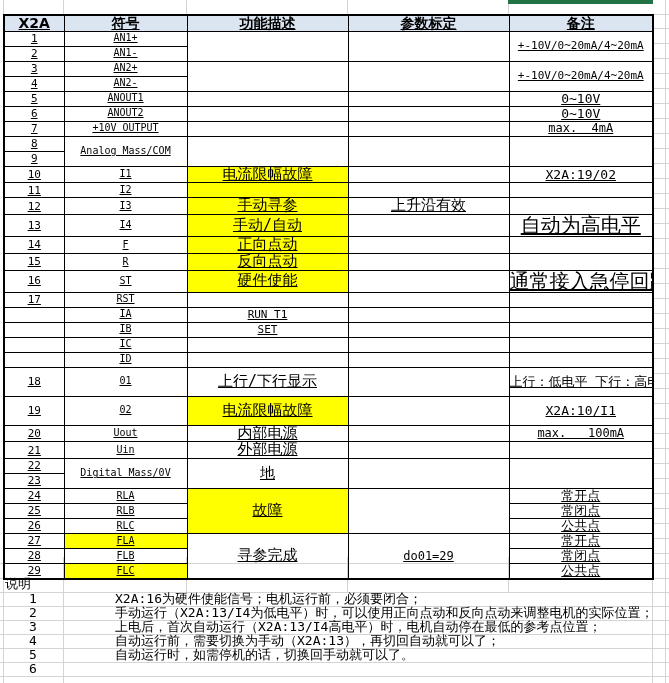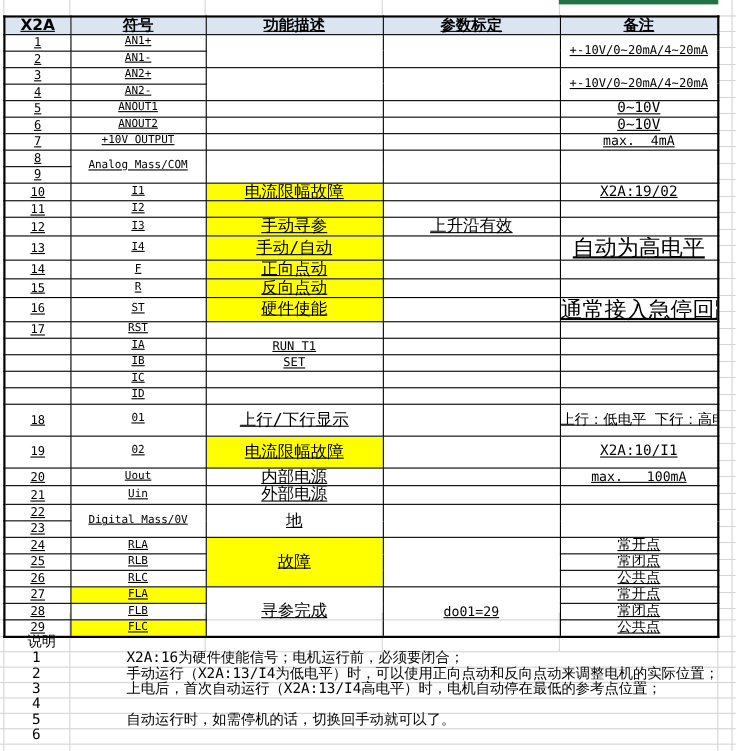--- a/index.html
+++ b/index.html
@@ -27,21 +27,21 @@
   td.pr.lat{font-size:12px;}
   td.r{font-size:20px;}
   td.r.s13{font-size:13px;}
   td.r.s12{font-size:12px;white-space:pre;}
   td.r.s11{font-size:11px;white-space:pre;}
   td.pre{white-space:pre-line;}
   .y{background:#FFFF00;}
   #notes .nrow{position:absolute;height:14px;line-height:14px;font-size:13px;}
   #notes .num{position:absolute;left:3px;width:60px;text-align:center;}
   #notes .txt{position:absolute;left:67px;white-space:nowrap;margin-left:48px;}
-  #shuoming{position:absolute;left:5px;top:577px;height:14px;line-height:14px;font-size:13px;padding-left:20px;}
+  #shuoming{position:absolute;left:5px;top:577px;height:14px;line-height:14px;font-size:13px;}
 </style>
 </head>
 <body>
 
 <div id="sheet">
 
   <div class="g gv" style="left:3px;top:0;height:14px;"></div>
   <div class="g gv" style="left:63px;top:0;height:14px;"></div>
   <div class="g gv" style="left:186px;top:0;height:14px;"></div>
   <div class="g gv" style="left:347px;top:0;height:14px;"></div>
@@ -307,20 +307,21 @@
     <div class="nrow" style="top:606px;left:0;width:669px;">
       <span class="num">2</span>
       <span class="txt">手动运行（X2A:13/I4为低电平）时，可以使用正向点动和反向点动来调整电机的实际位置；</span>
     </div>
     <div class="nrow" style="top:620px;left:0;width:669px;">
       <span class="num">3</span>
       <span class="txt">上电后，首次自动运行（X2A:13/I4高电平）时，电机自动停在最低的参考点位置；</span>
     </div>
     <div class="nrow" style="top:634px;left:0;width:669px;">
       <span class="num">4</span>
+      <span class="txt">自动运行前，需要切换为手动（X2A:13），再切回自动就可以了；</span>
     </div>
     <div class="nrow" style="top:648px;left:0;width:669px;">
       <span class="num">5</span>
       <span class="txt">自动运行时，如需停机的话，切换回手动就可以了。</span>
     </div>
     <div class="nrow" style="top:662px;left:0;width:669px;">
       <span class="num">6</span>
     </div>
   </div>
 </div>

